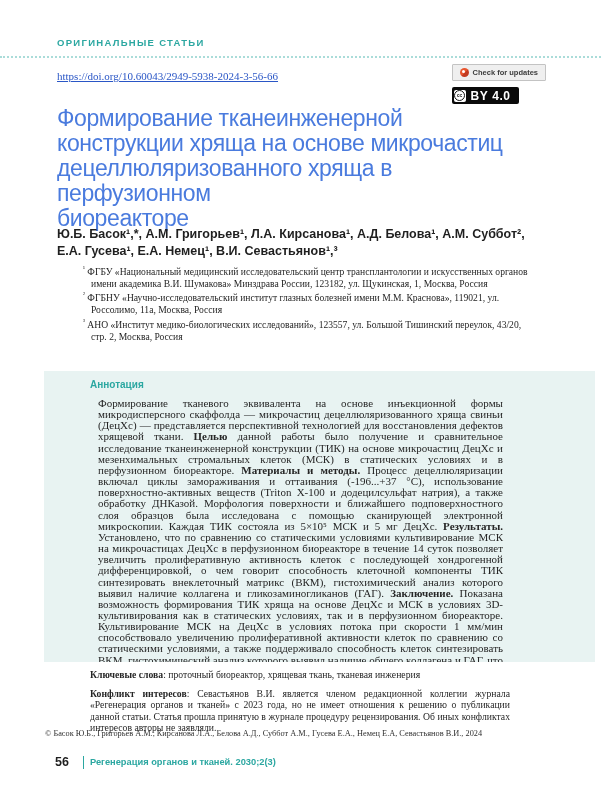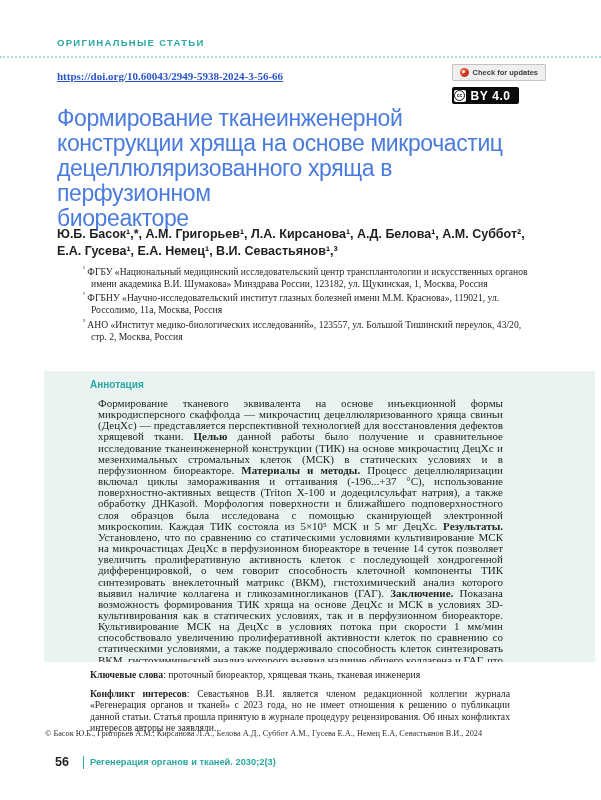--- a/index.html
+++ b/index.html
@@ -12,21 +12,21 @@
     position:absolute;left:57px;top:37px;
     font-family:"Liberation Sans",sans-serif;font-size:9.5px;font-weight:bold;
     letter-spacing:1.3px;color:var(--teal,#2BA7A1);
   }
   .dotted-rule{
     position:absolute;left:0;right:0;top:56px;height:0;
     border-top:2px dotted var(--teal_light,#aadcd9);
   }
   .doi-link{
     position:absolute;left:57px;top:70px;
-    font-size:11px;font-weight:bold;color:var(--link_blue,#2A56C6);
+    font-size:11px;font-weight:normal;color:var(--link_blue,#2A56C6);
     text-decoration:underline;cursor:pointer;
   }
   .badges{position:absolute;top:64px;right:55px;display:flex;flex-direction:column;gap:6px;align-items:flex-start;}
   .check-badge{
     display:inline-flex;align-items:center;gap:4px;
     background:#efefef;border:1px solid #c3c3c3;border-radius:1px;
     padding:3px 7px;cursor:pointer;
   }
   .crossmark-dot{
     width:9px;height:9px;border-radius:50%;

